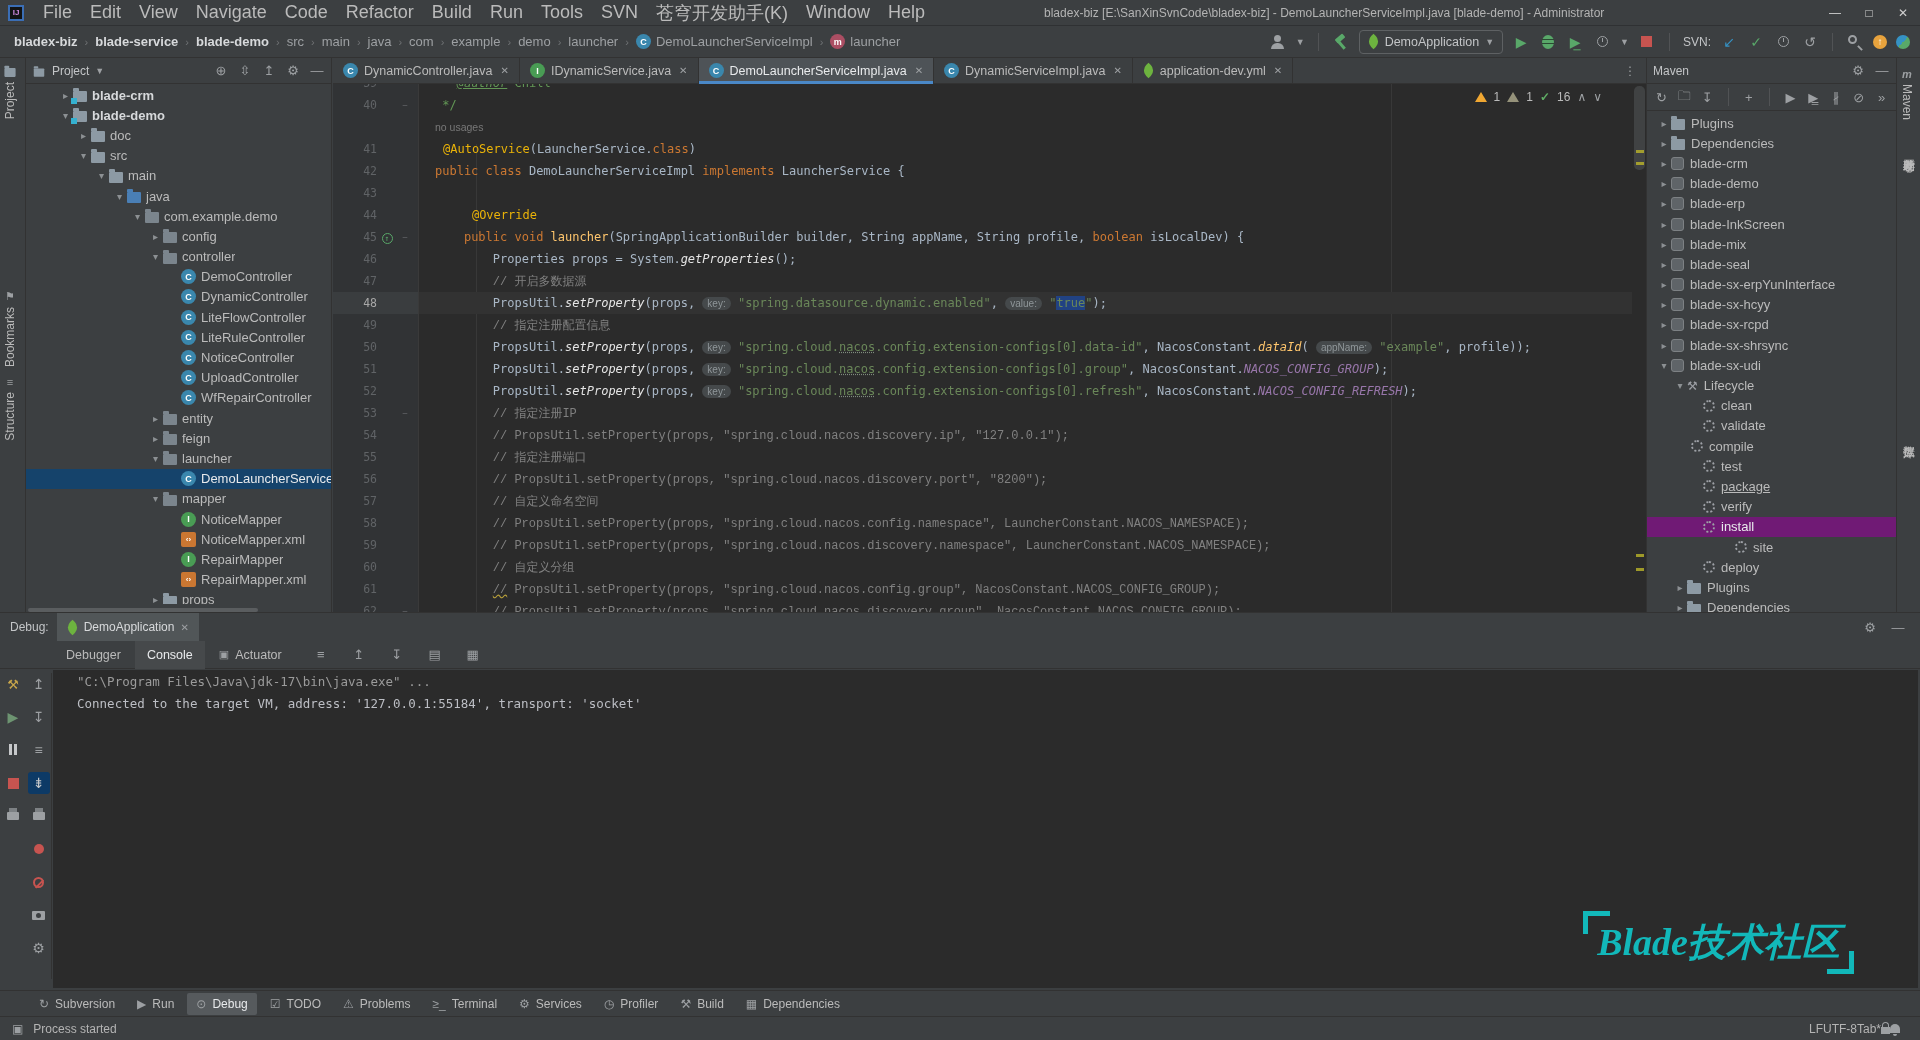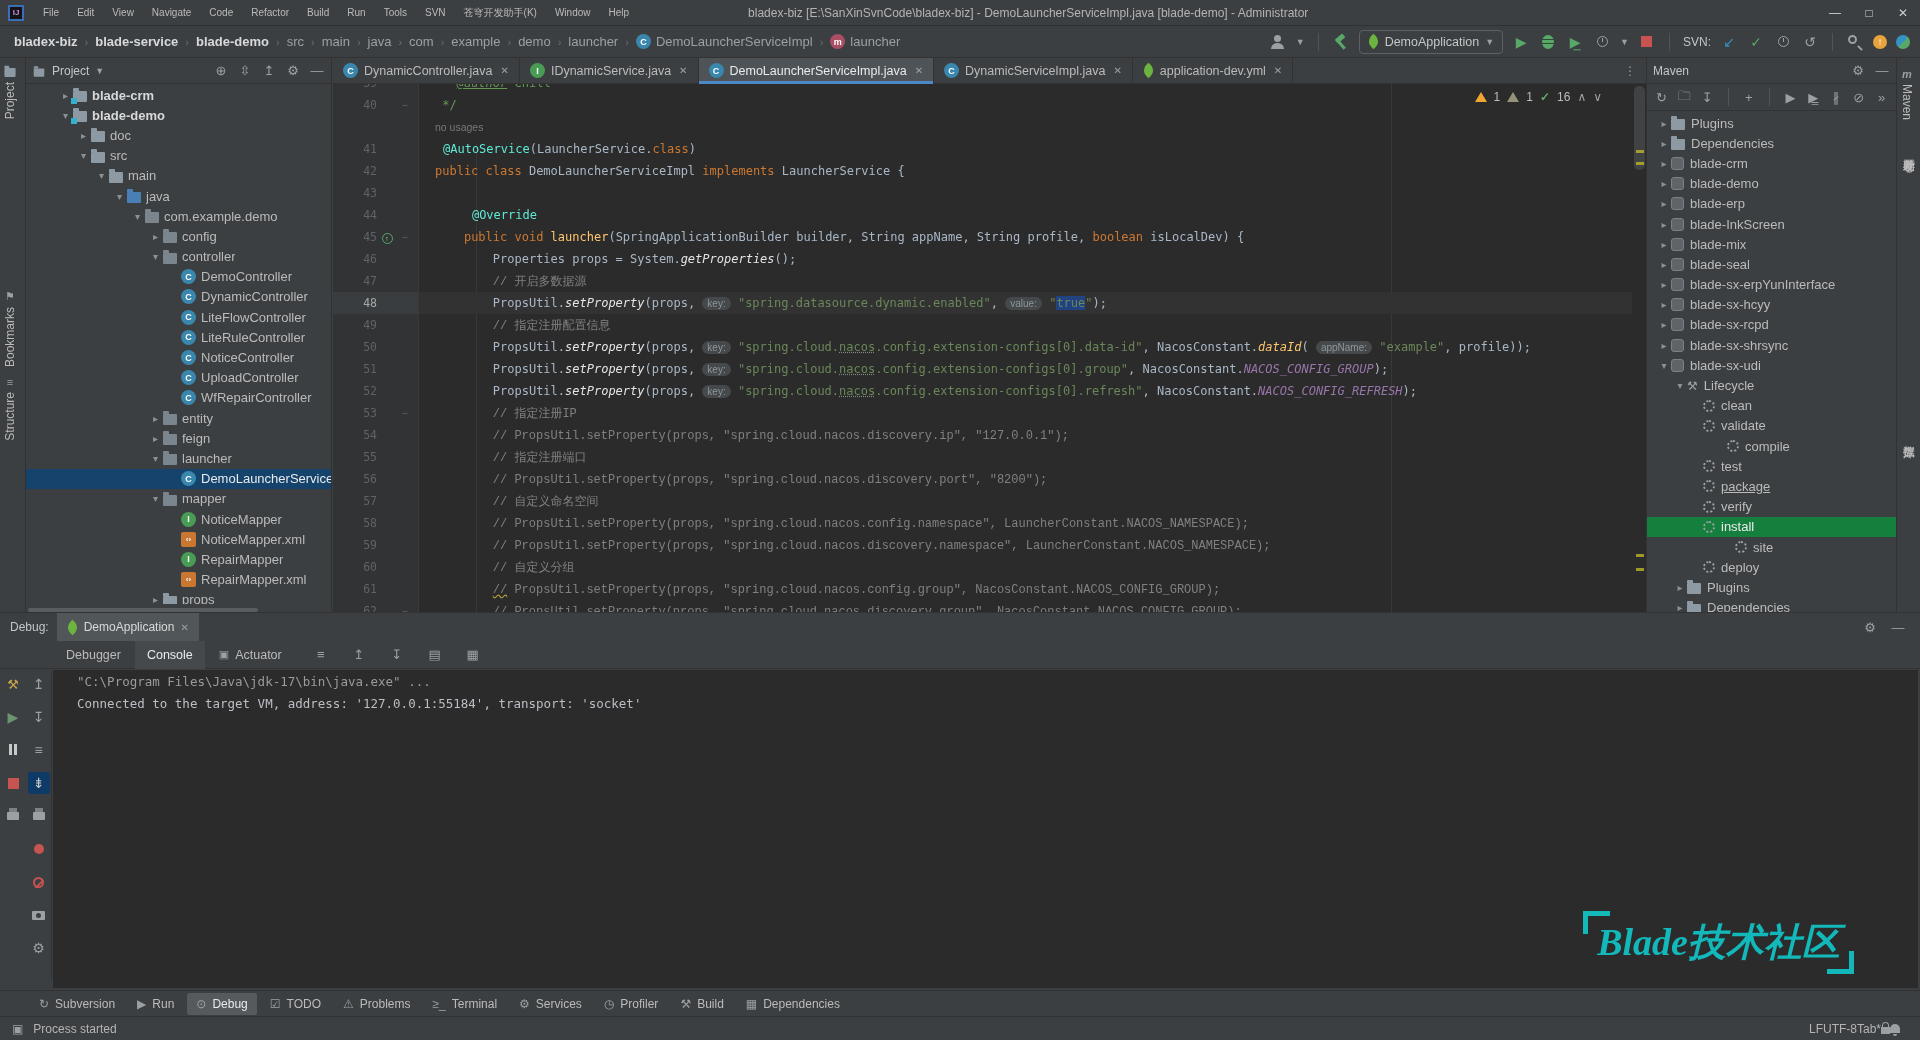--- a/index.html
+++ b/index.html
@@ -10,21 +10,21 @@
     font-family:"Liberation Sans", sans-serif; font-size:12px;
   }
   .row { display:flex; align-items:center; }
 
   
   #titlebar { position:absolute; left:0; top:0; width:1920px; height:26px;
     background:#3c3f41; border-bottom:1px solid #2f3133; display:flex; align-items:center; }
   #logo { width:16px; height:16px; margin:0 10px 0 8px; background:#121314;
     border:2px solid #3b6eb5; color:#cf8ae0; font:bold 8px "Liberation Sans",sans-serif;
     display:flex; align-items:center; justify-content:center; }
-  .menu-item { padding:0 9px; height:26px; display:flex; align-items:center; color:#bbbbbb; font-size:10px; }
+  .menu-item { padding:0 9px; height:26px; display:flex; align-items:center; color:#bbbbbb; font-size:18px; }
   #win-title { margin-left:110px; color:#b4b4b4; font-size:12px; white-space:nowrap; }
   #win-controls { margin-left:auto; display:flex; }
   .win-btn { width:34px; height:25px; display:flex; align-items:center; justify-content:center; color:#cfcfcf; font-size:12px; }
 
   
   #navbar { position:absolute; left:0; top:26px; width:1920px; height:32px;
     background:#3c3f41; border-bottom:1px solid #323232; display:flex; align-items:center; padding-left:14px; }
   .crumb { color:#9da0a3; font-size:13px; white-space:nowrap; display:flex; align-items:center; gap:5px; }
   .crumb.bold { color:#d7d9db; font-weight:bold; }
   .crumb-sep { color:#6f7274; margin:0 7px; font-size:11px; }
@@ -114,21 +114,21 @@
   .code-row.current { background:#323232; }
   .gutter { width:86px; flex:none; display:flex; align-items:center; height:100%; background:#313335; border-right:1px solid #3a3a3a; }
   .code-row.current .gutter { background:#3a3d3f; }
   .lnum { width:44px; text-align:right; color:#606366; font-size:11.5px; flex:none; }
   .code-row.current .lnum { color:#a8a8a8; }
   .gut-ic { width:20px; text-align:center; flex:none; }
   .ovr { display:inline-block; width:11px; height:11px; border-radius:50%; border:1.5px solid #59a869; color:#59a869; font-size:8px; line-height:10px; text-align:center; }
   .foldmark { width:16px; color:#606366; font-size:9px; text-align:center; flex:none; }
   .code-text { padding-left:16px; }
   .tok-p { color:#a9b7c6; } .tok-k { color:#cc7832; } .tok-s { color:#6a8759; }
-  .tok-c { color:#808080;font-family:Liberation Mono, monospace; } .tok-d { color:#629755; } .tok-a { color:#5eead4;padding-left:8px; }
+  .tok-c { color:#808080;font-family:Liberation Mono, monospace; } .tok-d { color:#629755; } .tok-a { color:#eab308;padding-left:8px; }
   .tok-f { color:#9876aa; font-style:italic; } .tok-y { color:#ffc66d; }
   .tok-m { color:#e5e5e5; font-style:italic; } .tok-my { color:#ffc66d; font-style:italic; }
   .tok-h { background:#45494b; color:#8f9699; border-radius:7px; padding:1px 5px; font-size:10px; font-family:"Liberation Sans",sans-serif; }
   .tok-sel { background:#214283; }
   .tok-typo { text-decoration:underline; text-decoration-style:dotted; text-decoration-color:#7f8c7f; }
   .tok-wavy { text-decoration:underline; text-decoration-style:wavy; text-decoration-color:#b8a039; }
   .tok-tag { text-decoration:underline; font-style:italic; }
   .inlay { color:#787878; font-size:10.5px; font-family:"Liberation Sans",sans-serif; padding-left:16px; }
   .vguide { position:absolute; top:0; bottom:0; width:1px; background:#383838; }
   #ed-scroll { position:absolute; right:0; top:26px; bottom:0; width:14px; }
@@ -138,21 +138,21 @@
     font-family:"Liberation Sans",sans-serif; font-size:12px; color:#bbbbbb; }
   .warn-tri { width:0; height:0; border-left:6px solid transparent; border-right:6px solid transparent; border-bottom:10px solid #f0a732; display:inline-block; }
   .warn-tri.weak { border-bottom-color:#95927a; }
   .ok-check { color:#5fad65; font-weight:bold; }
 
   
   #maven-panel { position:absolute; left:1646px; top:0; width:250px; height:100%; background:#3c3f41; border-left:1px solid #323232; }
   #maven-toolbar { height:27px; display:flex; align-items:center; gap:10px; padding:0 8px; border-bottom:1px solid #323232; color:#9da0a3; }
   #maven-tree { position:absolute; top:55px; left:0; right:0; bottom:0; overflow:hidden; }
   .mrow { height:20.2px; display:flex; align-items:center; white-space:nowrap; font-size:13px; color:#bbbbbb; }
-  .mrow.selected { background:#15803d; color:#e8eaec; }
+  .mrow.selected { background:#701a75; color:#e8eaec; }
   .m-module { width:13px; height:13px; border-radius:3px; background:#5f6468; border:1px solid #7d8184; flex:none; }
   .m-gear { width:12px; height:12px; border:2.5px dotted #9da0a6; border-radius:50%; flex:none; }
   .m-life { color:#9da0a6; font-size:12px; }
 
   
   #debug { position:absolute; left:0; top:612px; width:1920px; height:378px; background:#3c3f41; border-top:1px solid #323232; }
   #debug-header { height:28px; display:flex; align-items:center; padding-left:10px; }
   #debug-tab { display:flex; align-items:center; gap:6px; background:#515658; height:28px; padding:0 10px; margin-left:8px; color:#d7d9db; }
   #debug-hicons { margin-left:auto; display:flex; gap:12px; padding-right:14px; }
   #debug-toolbar { height:28px; display:flex; align-items:center; gap:2px; padding-left:54px; border-bottom:1px solid #323232; }
@@ -642,21 +642,21 @@
           <div class="mrow" style="padding-left: 42px;">
             <span class="tchev" style="width: 14px; color: rgb(140, 144, 147); font-size: 10px; text-align: center; flex: 0 0 auto;"></span>
             <span class="m-gear"></span>
             <span class="tlabel" style="margin-left: 6px;">clean</span>
           </div>
           <div class="mrow" style="padding-left: 42px;">
             <span class="tchev" style="width: 14px; color: rgb(140, 144, 147); font-size: 10px; text-align: center; flex: 0 0 auto;"></span>
             <span class="m-gear"></span>
             <span class="tlabel" style="margin-left: 6px;">validate</span>
           </div>
-          <div class="mrow" style="padding-left: 66px;">
+          <div class="mrow" style="padding-left: 30px;">
             <span class="tchev" style="width: 14px; color: rgb(140, 144, 147); font-size: 10px; text-align: center; flex: 0 0 auto;"></span>
             <span class="m-gear"></span>
             <span class="tlabel" style="margin-left: 6px;">compile</span>
           </div>
           <div class="mrow" style="padding-left: 42px;">
             <span class="tchev" style="width: 14px; color: rgb(140, 144, 147); font-size: 10px; text-align: center; flex: 0 0 auto;"></span>
             <span class="m-gear"></span>
             <span class="tlabel" style="margin-left: 6px;">test</span>
           </div>
           <div class="mrow" style="padding-left: 42px; text-decoration: underline;">

